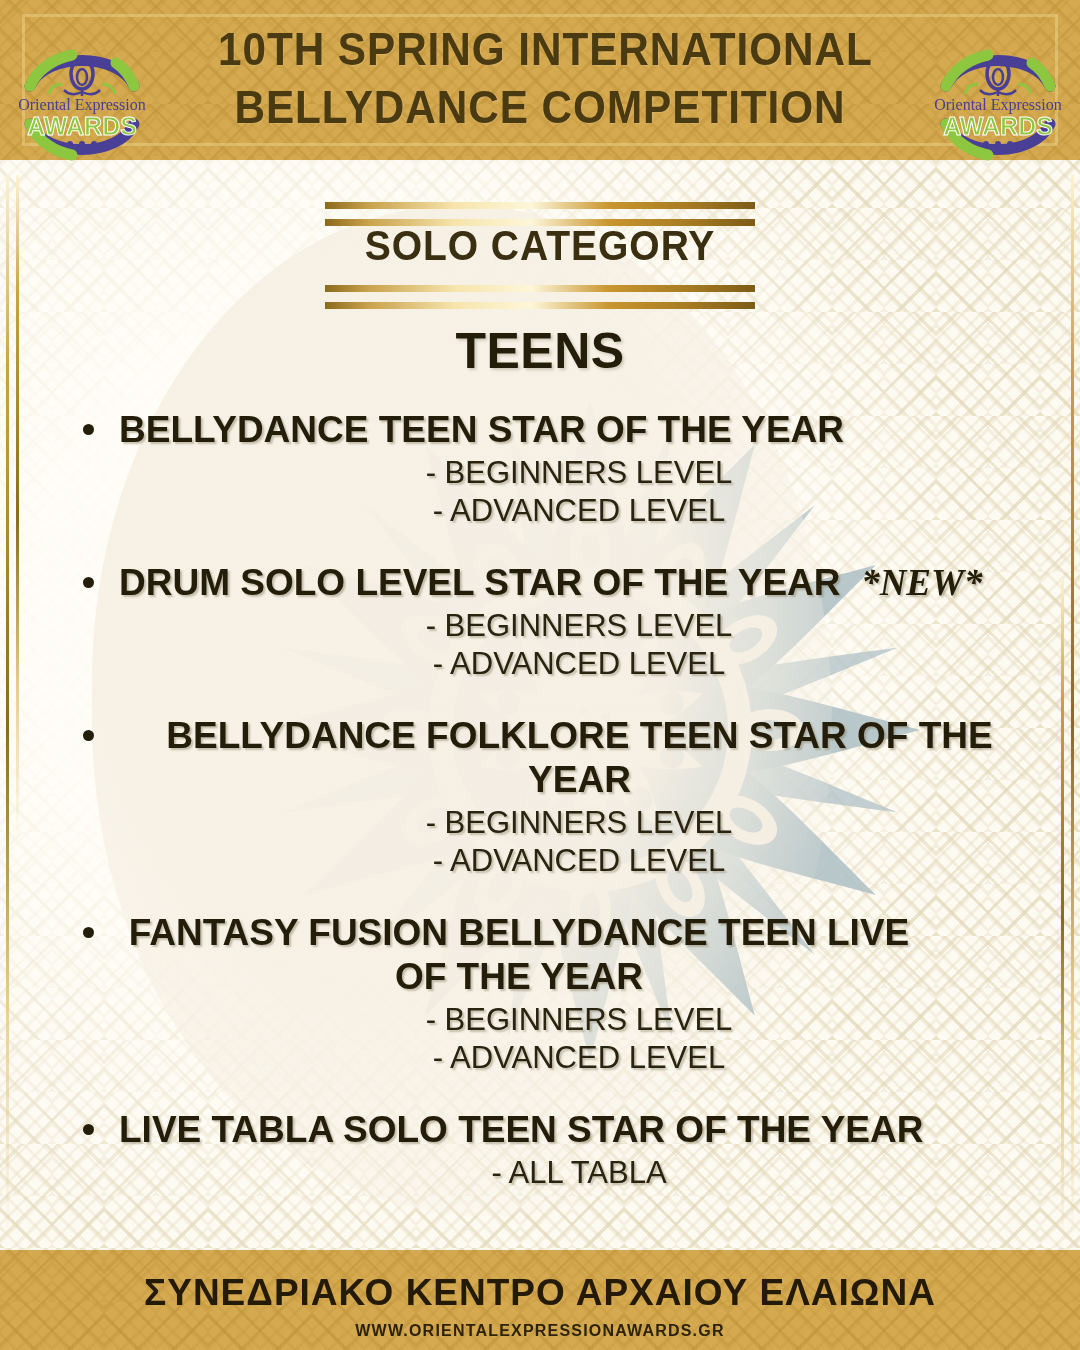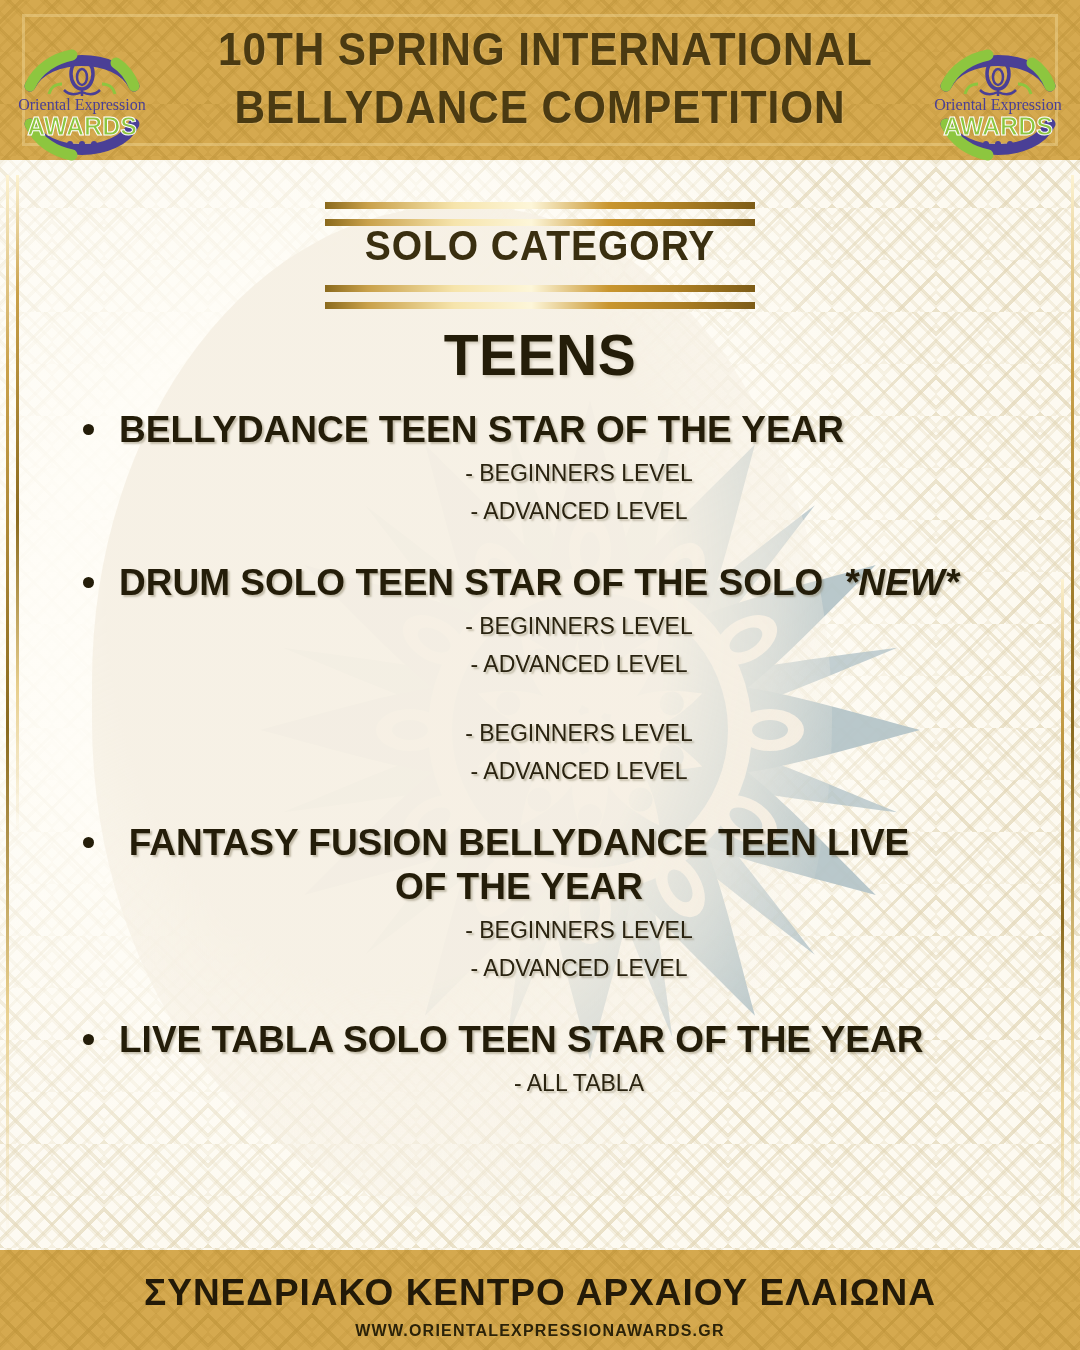--- a/index.html
+++ b/index.html
@@ -119,21 +119,21 @@
     font-weight:bold;
     font-size:42px;
     letter-spacing:1px;
     color:#3a2f10;
     transform:scaleX(.93);
   }
   .teens{
     position:absolute;left:0;right:0;top:322px;
     text-align:center;
     font-weight:bold;
-    font-size:57px;
+    font-size:50px;
     letter-spacing:.5px;
     color:#241d09;
     text-shadow:2px 2px 3px rgba(120,110,80,.30);
   }
 
   
   .list{position:absolute;left:78px;right:40px;top:408px;text-align:center;}
   .cat{position:relative;margin-bottom:31px;}
   .cat:last-child{margin-bottom:8px;}
 
@@ -146,26 +146,26 @@
   }
   .cat-title{
     font-family:"Liberation Sans Narrow","Liberation Sans",sans-serif;
     font-weight:bold;
     font-size:37px;
     line-height:44px;
     letter-spacing:0px;
     color:#241d09;
     text-shadow:2px 2px 2px rgba(125,115,85,.42);
   }
-  .cat-title .new{font-style:italic;}
+  .cat-title .new{font-style:italic;font-family:Liberation Serif, serif;}
   .levels{margin:2px 0 0 40px;}
   .level{
     font-family:"Liberation Sans Narrow","Liberation Sans",sans-serif;
     font-weight:normal;
-    font-size:23px;
+    font-size:31px;
     line-height:38px;
     letter-spacing:0px;
     color:#2a2310;
     text-shadow:2px 2px 2px rgba(125,115,85,.42);
   }
 
   
   .venue{
     position:absolute;left:0;right:0;top:22px;
     text-align:center;
@@ -465,30 +465,36 @@
       <div class="levels">
         <div class="level">- BEGINNERS LEVEL</div>
         <div class="level">- ADVANCED LEVEL</div>
       </div>
     </div>
 
     <div class="cat">
       <div class="cat-head">
         <span class="bullet"></span>
         <div class="cat-title">
-          <span>DRUM SOLO TEEN STAR OF THE SOLO</span>&nbsp; <span class="new">*NEW*</span>
+          <span>DRUM SOLO LEVEL STAR OF THE YEAR</span>&nbsp; <span class="new">*NEW*</span>
         </div>
       </div>
       <div class="levels">
         <div class="level">- BEGINNERS LEVEL</div>
         <div class="level">- ADVANCED LEVEL</div>
       </div>
     </div>
 
     <div class="cat">
+      <div class="cat-head">
+        <span class="bullet"></span>
+        <div class="cat-title">
+          <span>BELLYDANCE FOLKLORE TEEN STAR OF THE YEAR</span><span class="new"></span>
+        </div>
+      </div>
       <div class="levels">
         <div class="level">- BEGINNERS LEVEL</div>
         <div class="level">- ADVANCED LEVEL</div>
       </div>
     </div>
 
     <div class="cat">
       <div class="cat-head">
         <span class="bullet"></span>
         <div class="cat-title" style="max-width:800px">

